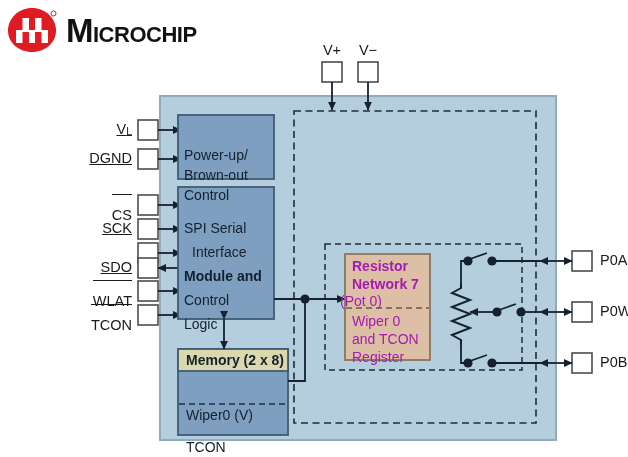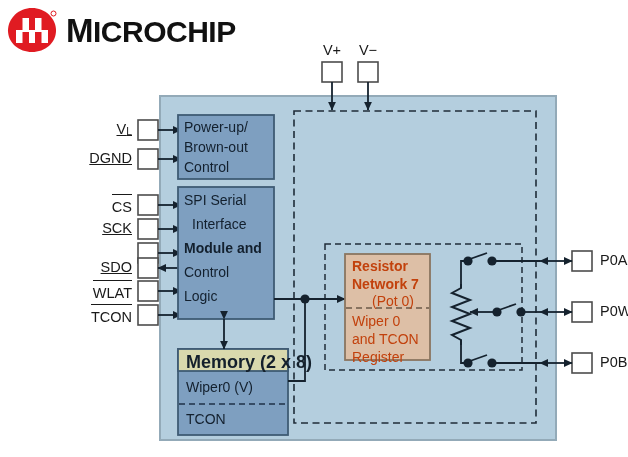--- a/index.html
+++ b/index.html
@@ -46,66 +46,67 @@
   #logo-text {
     font-family: "Liberation Sans", sans-serif;
     font-weight: bold;
     font-size: 33px;
     letter-spacing: -0.5px;
     color: #111111;
     line-height: 1;
     white-space: nowrap;
   }
   #logo-text .small-caps {
-    font-size: 30px;
+    font-size: 22px;
     margin-top: 31px;
   }
   
   .lbl {
     position: absolute;
     font-family: "Liberation Sans", sans-serif;
     color: #1a1a1a;
     white-space: nowrap;
     line-height: 1.15;
   }
   .pin-label {
     font-size: 14.5px;
     text-align: right;
     text-decoration: underline;
   }
   .pin-label .ovl {
     display: inline-block;
     border-top: 1.4px solid #1a1a1a;
-    padding-top: 4px;
+    padding-top: 12px;
     line-height: 1.12;
   }
   .pin-label .sub {
     font-size: 10.5px;
     vertical-align: -0.12em;
   }
   .rail-label {
     font-size: 14.5px;
     text-align: center;
   }
   .right-pin-label {
     font-size: 14.5px;
     text-align: left;
   }
   .block-text {
     font-size: 14px;
     color: #13202e;
+    margin-top: 28px;
   }
   .mem-head {
-    font-size: 18px;
+    font-size: 14px;
     font-weight: bold;
     color: #14202c;
   }
   .res-text {
     font-size: 14px;
-    color: #c2410c;
+    color: #a21caf;
   }
   .res-text.bold { font-weight: bold; }
 </style>
 </head>
 <body>
 
 <div id="stage">
 
   <div id="logo-wrap">
     <svg id="logo-mark" viewBox="0 0 104 92">
@@ -244,18 +245,18 @@
   <div class="lbl block-text" style="left:184px; top:240px;font-weight:bold;">Module and</div>
   <div class="lbl block-text" style="left:184px; top:264px;">Control</div>
   <div class="lbl block-text" style="left:184px; top:288px;">Logic</div>
 
   <div class="lbl mem-head" style="left:186px; top:352px;">Memory (2 x 8)</div>
   <div class="lbl block-text" style="left:186px; top:379px;">Wiper0 (V)</div>
   <div class="lbl block-text" style="left:186px; top:411px;">TCON</div>
 
   <div class="lbl res-text bold" style="left:352px; top:258px;">Resistor</div>
   <div class="lbl res-text bold" style="left:352px; top:276px;">Network 7</div>
-  <div class="lbl res-text" style="left:372px; top:293px;">(Pot 0)</div>
+  <div class="lbl res-text" style="left:340px; top:293px;">(Pot 0)</div>
   <div class="lbl res-text" style="left:352px; top:313px;">Wiper 0</div>
   <div class="lbl res-text" style="left:352px; top:331px;">and TCON</div>
   <div class="lbl res-text" style="left:352px; top:349px;">Register</div>
 
 </div>
 
 </body></html>

